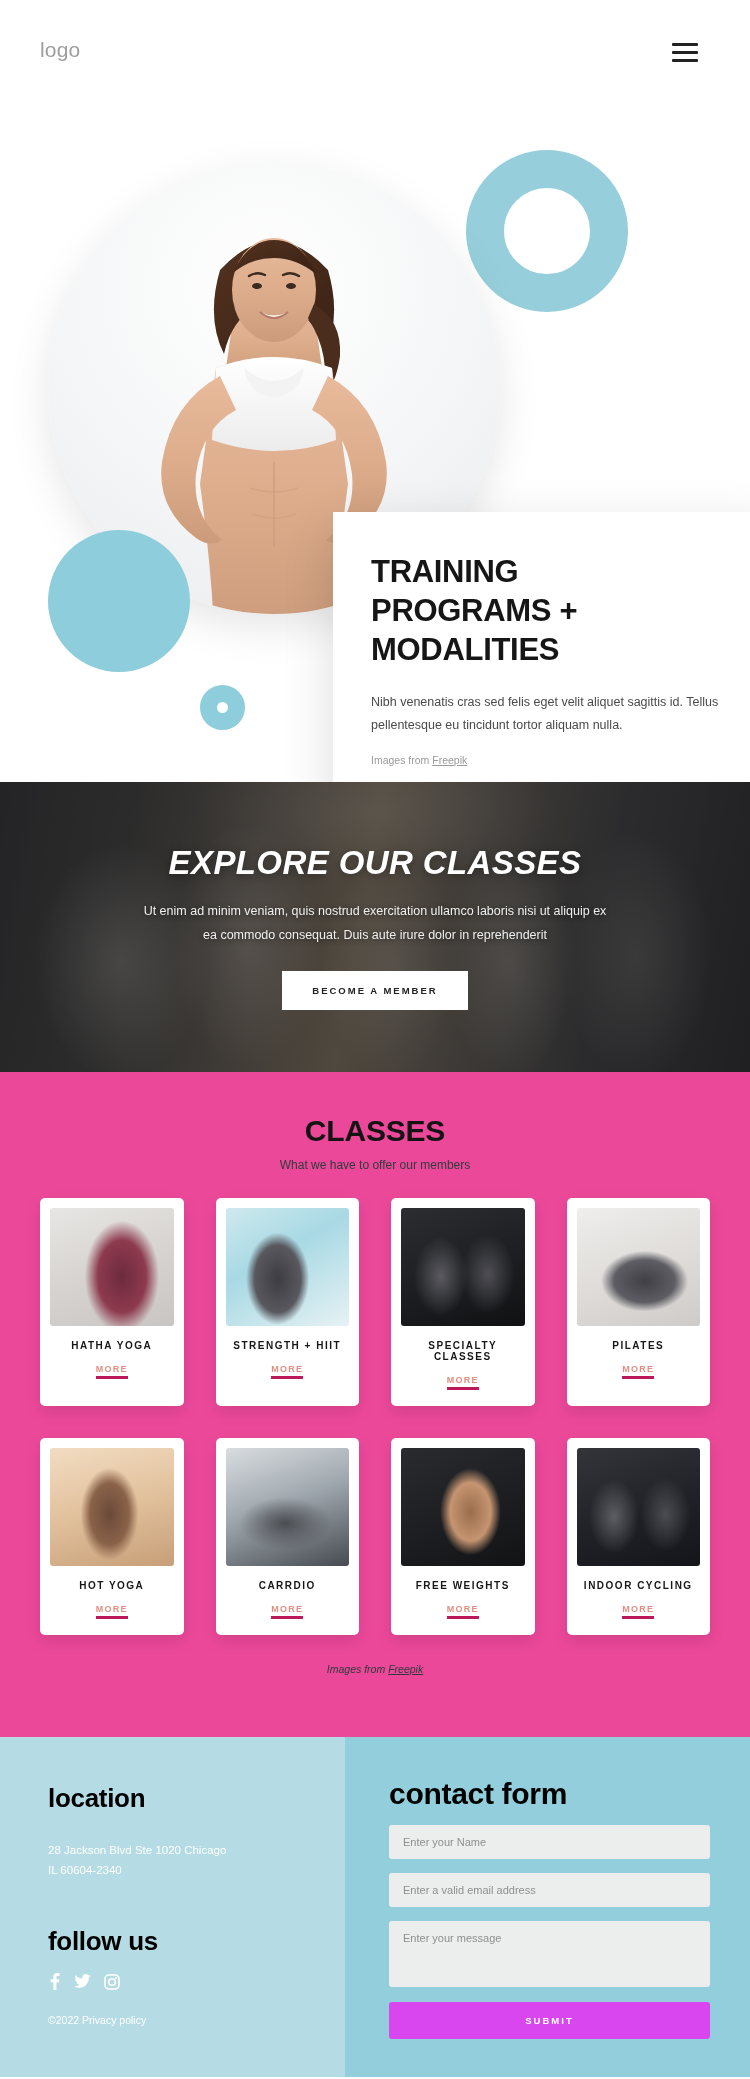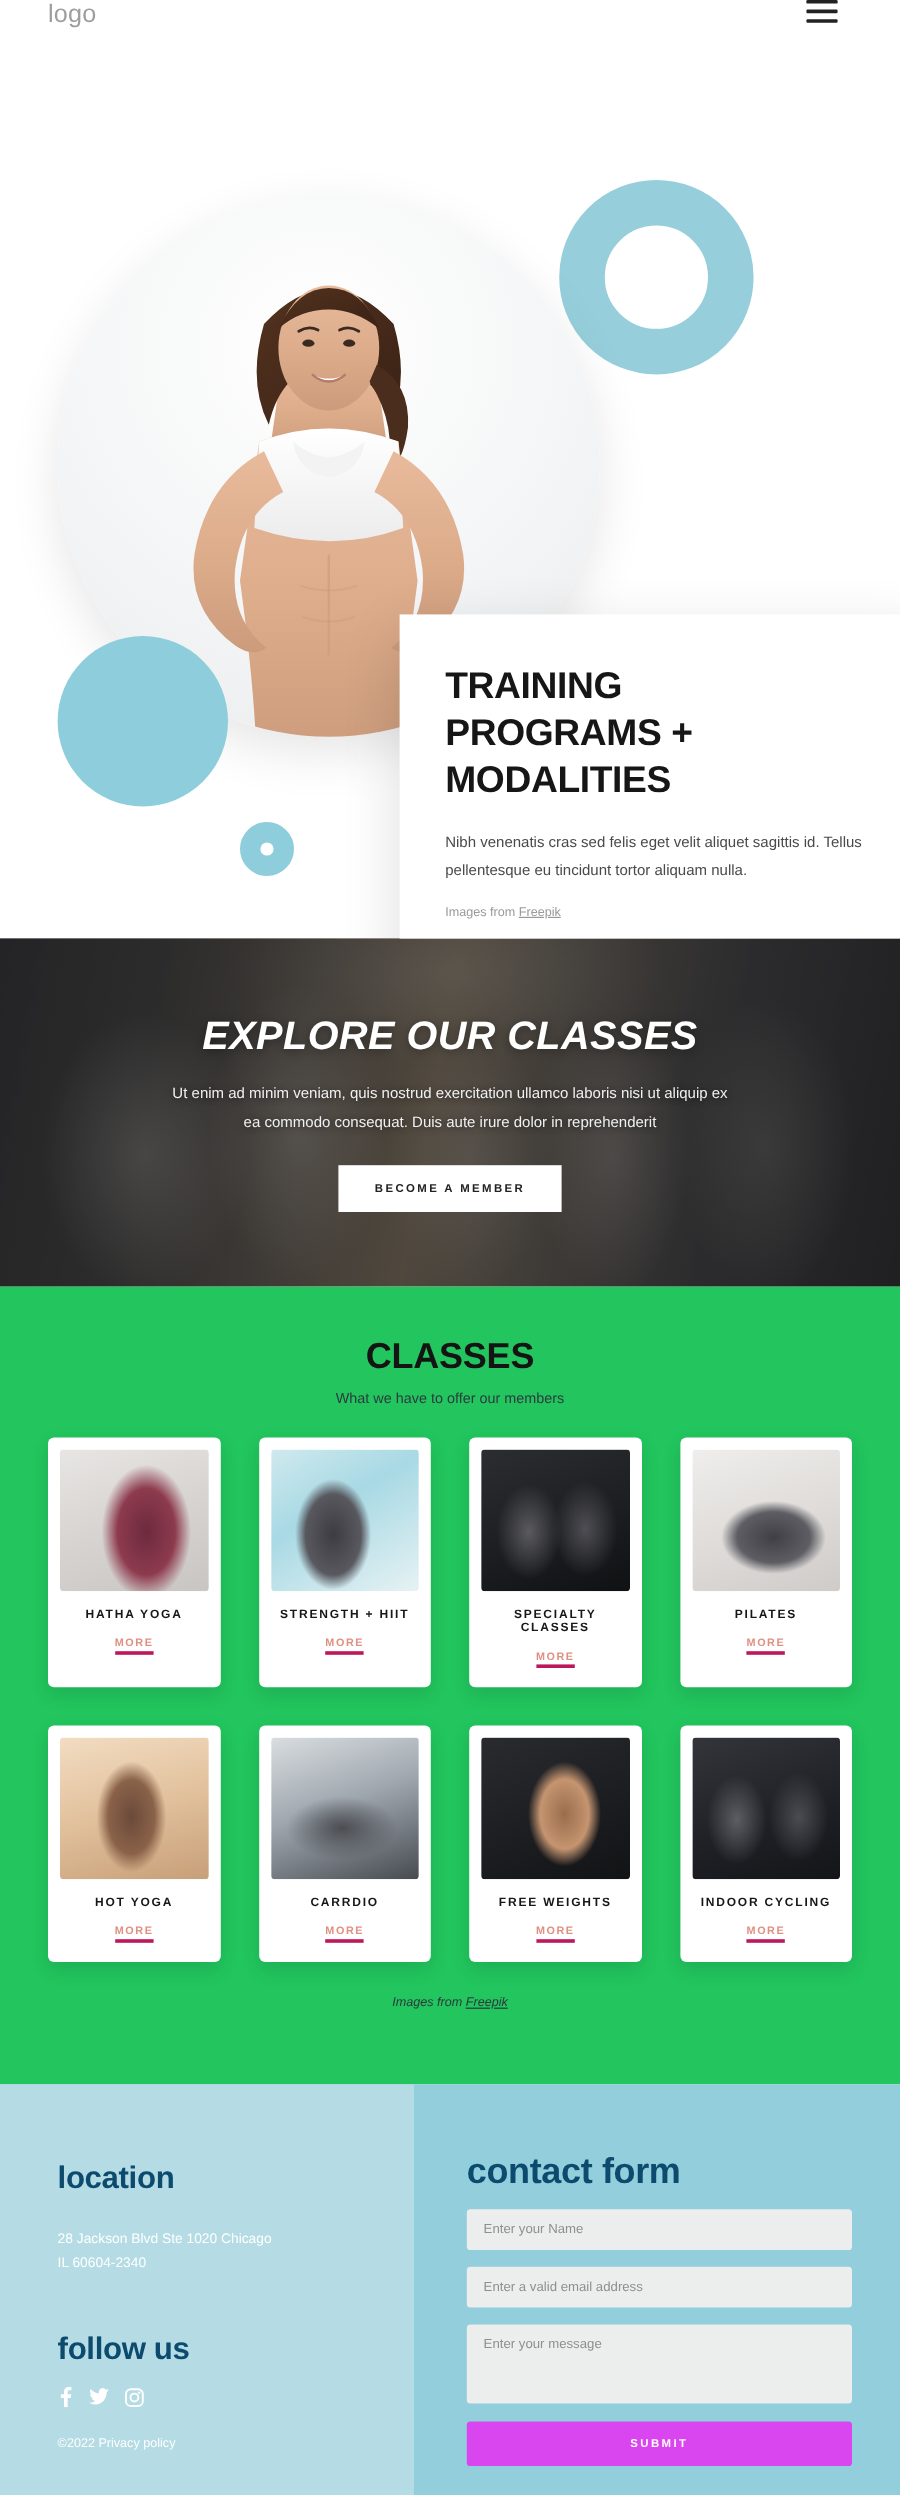--- a/index.html
+++ b/index.html
@@ -10,21 +10,21 @@
     font-family: "Liberation Sans", sans-serif;
     background: #ffffff;
     color: #1c1c1c;
     -webkit-font-smoothing: antialiased;
   }
 
   
   .site-header {
     height: 62px;
     display: flex;
-    align-items: flex-start;
+    align-items: flex-end;
     justify-content: space-between;
     padding: 0 52px 0 40px;
     background: #fff;
     gap: 40px;
   }
   .logo-text {
     font-size: 21px;
     color: #9d9d9d;
     letter-spacing: .2px;
   }
@@ -180,21 +180,21 @@
     padding: 14px 30px;
     font-size: 9.5px;
     font-weight: 700;
     letter-spacing: 2px;
     cursor: pointer;
     font-family: "Liberation Sans", sans-serif;
   }
 
   
   .classes {
-    background: #22c55e;
+    background: #ec4899;
     padding: 42px 0 62px 0;
     text-align: center;
   }
   .classes-title {
     font-size: 30px;
     font-weight: 800;
     color: #141414;
     letter-spacing: -.2px;
   }
   .classes-sub {
@@ -285,25 +285,24 @@
   .footer-left {
     width: 345px;
     background: #b5dce4;
     padding: 46px 0 30px 48px;
   }
   .footer-right {
     flex: 1;
     padding: 40px 40px 30px 44px;
   }
   .footer-heading {
-    color: #0c4a6e;
+    color: #000000;
     font-size: 26px;
     font-weight: 800;
     letter-spacing: -.3px;
-    margin-top: 16px;
   }
   .footer-heading.contact { font-size: 30px; }
   .footer-addr {
     margin-top: 26px;
     color: #ffffff;
     font-size: 11.5px;
     line-height: 1.75;
   }
   .follow-block { margin-top: 46px; }
   .social-row {

